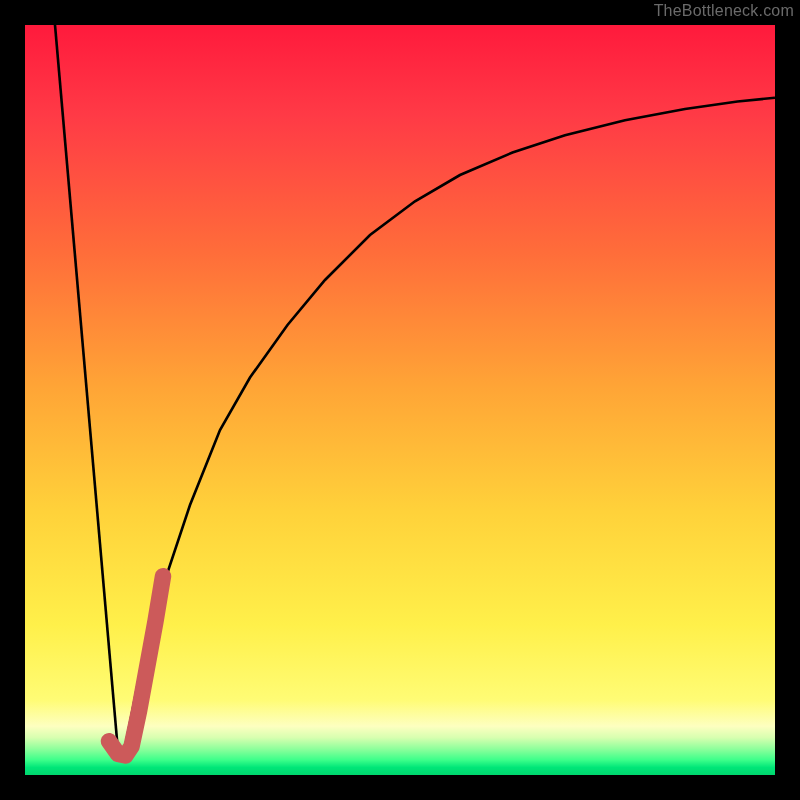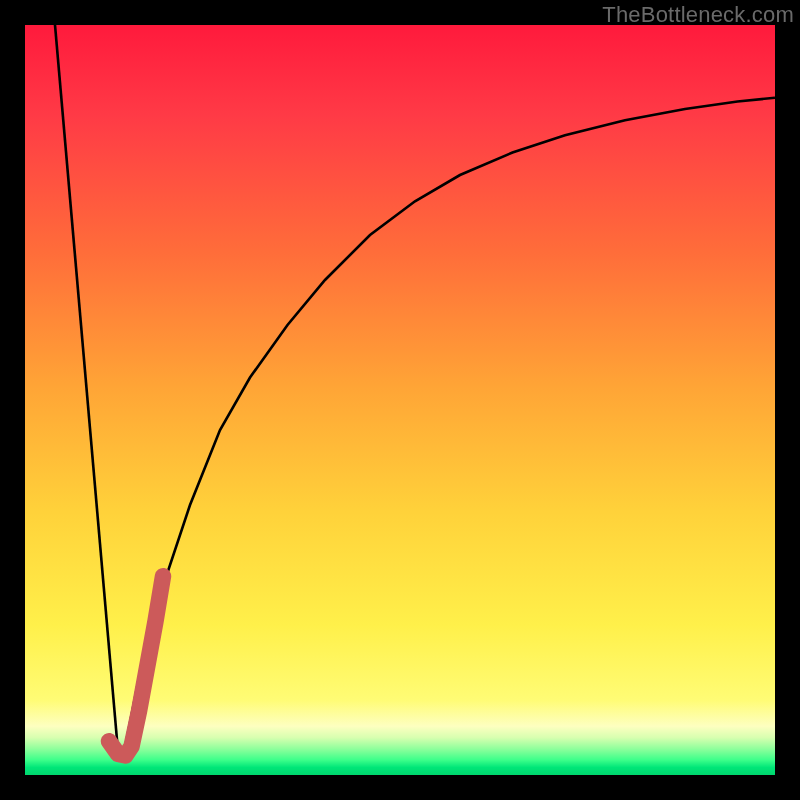--- a/index.html
+++ b/index.html
@@ -45,21 +45,21 @@
   }
   svg.curves {
     position: absolute;
     inset: 0;
   }
   .watermark {
     position: absolute;
     top: 2px;
     right: 6px;
     color: #6a6a6a;
-    font-size: 22px;
+    font-size: 16px;
     font-weight: 500;
     letter-spacing: 0.2px;
     user-select: none;
   }
 </style>
 </head>
 <body>
 
 <div class="frame">
   <div class="plot-area">

